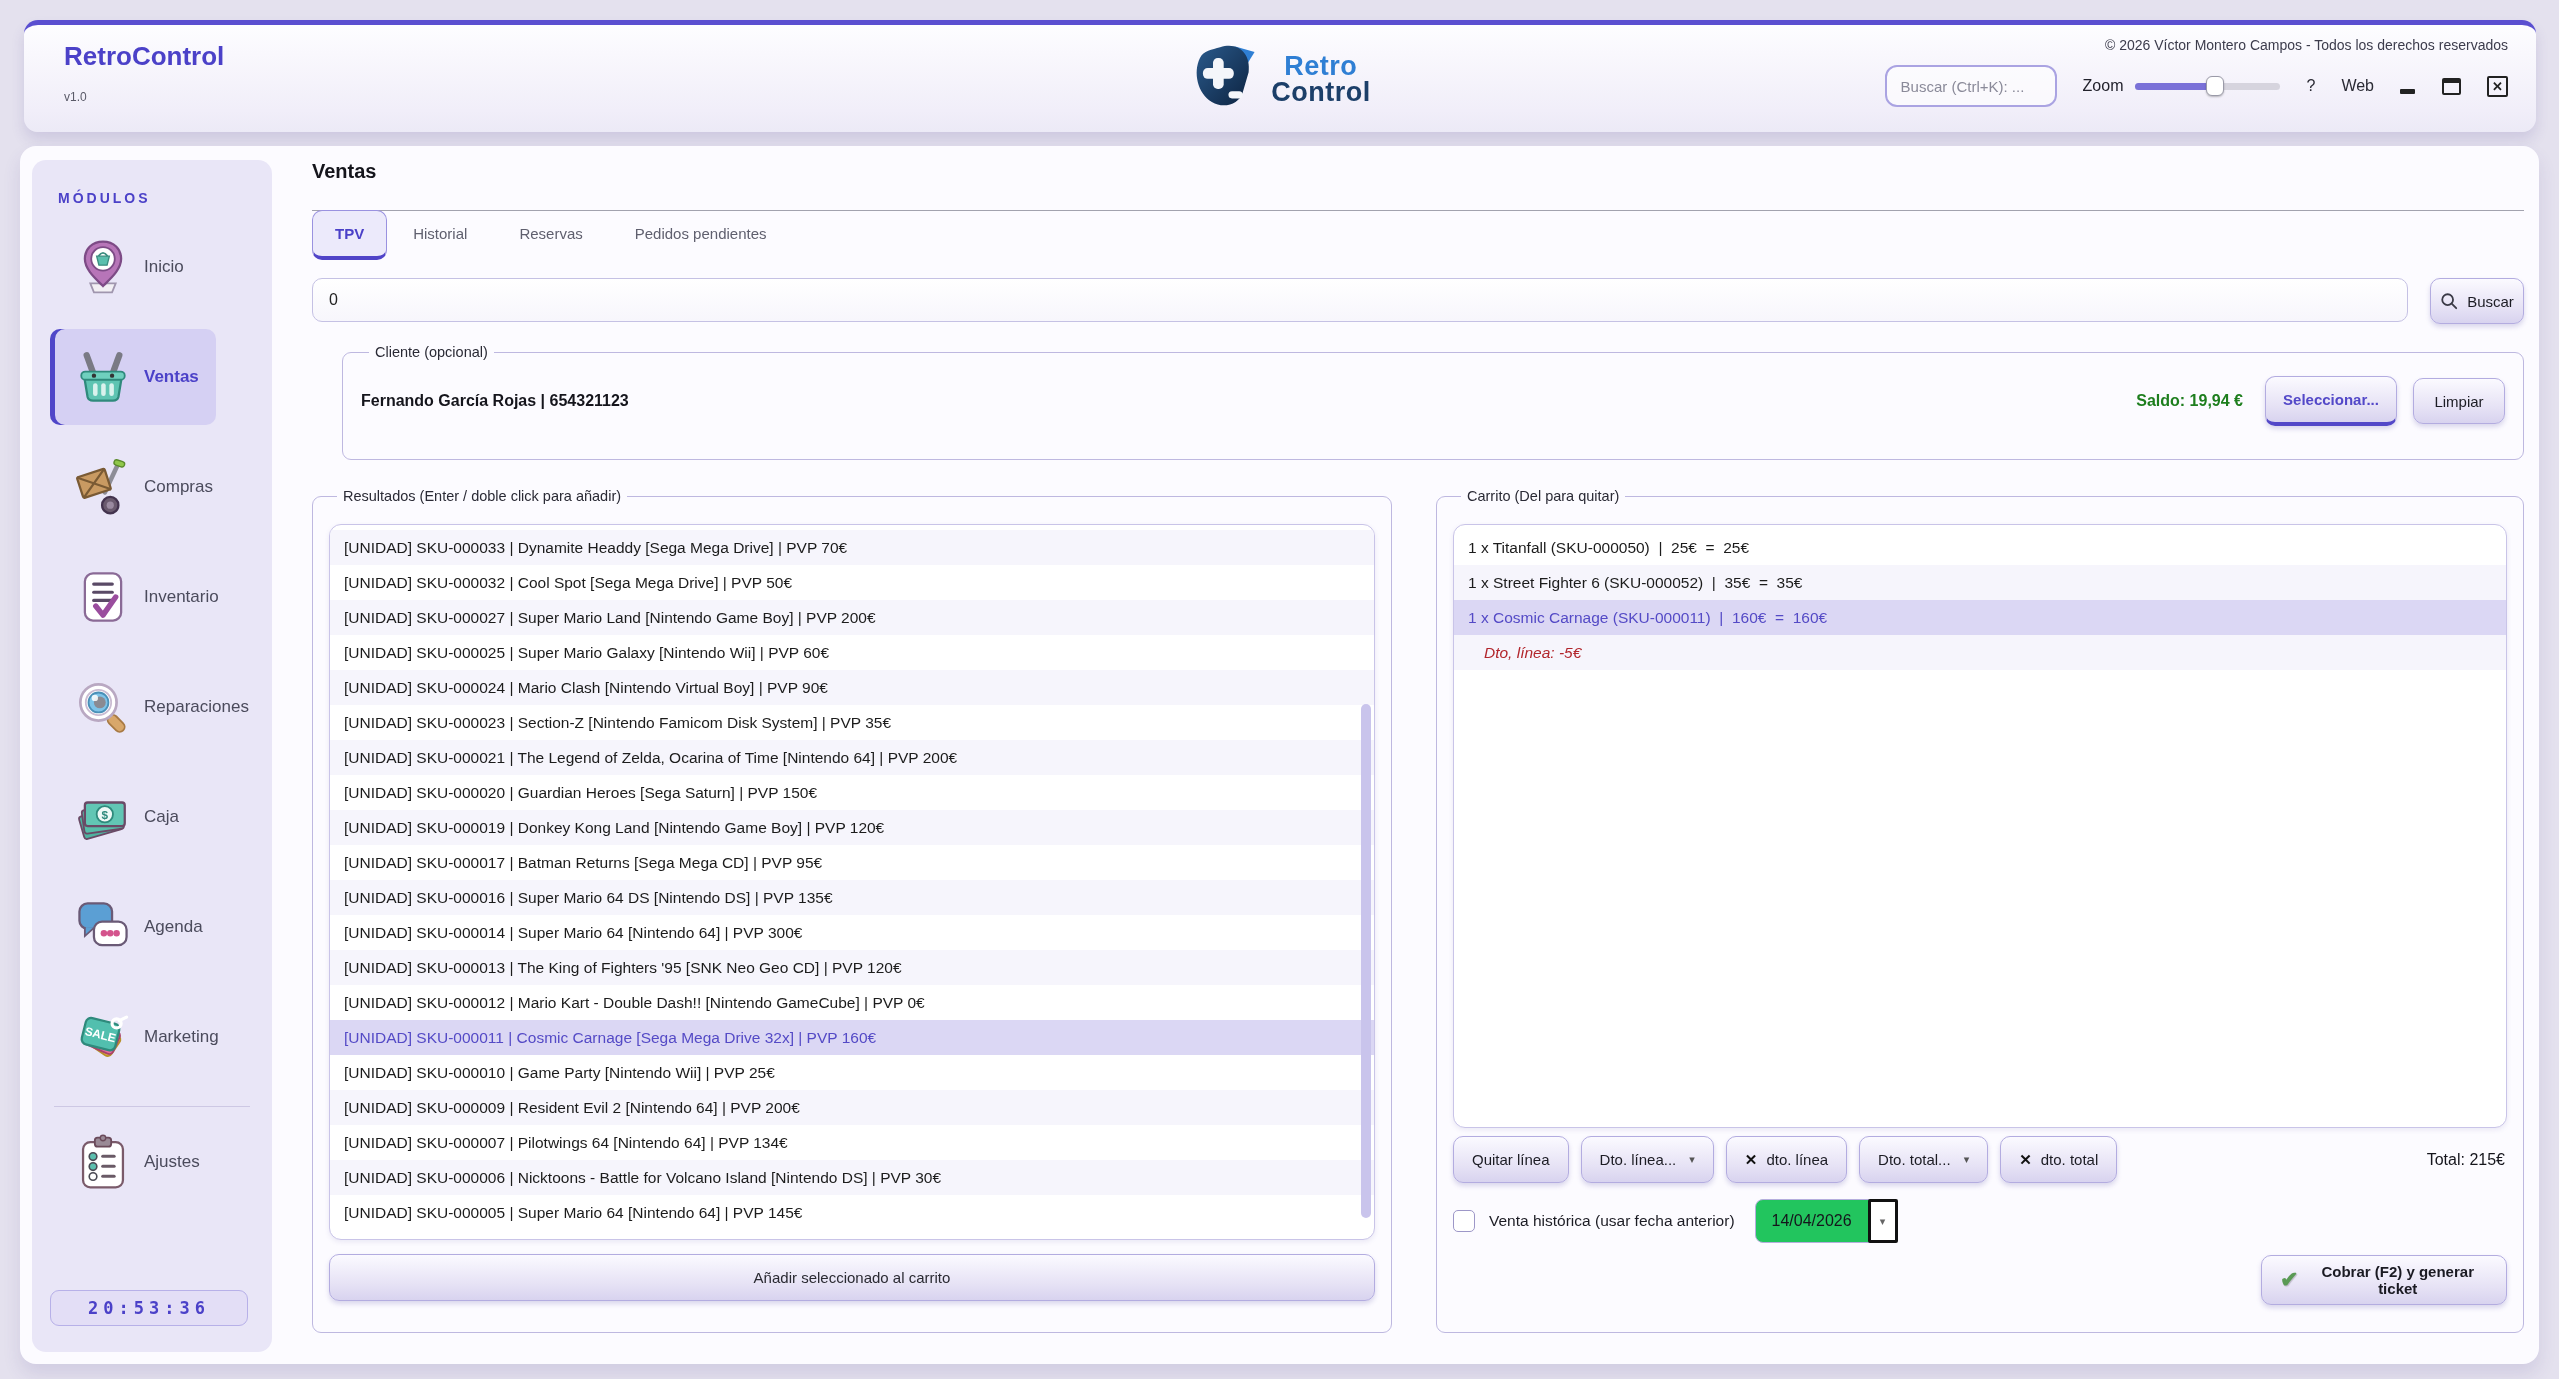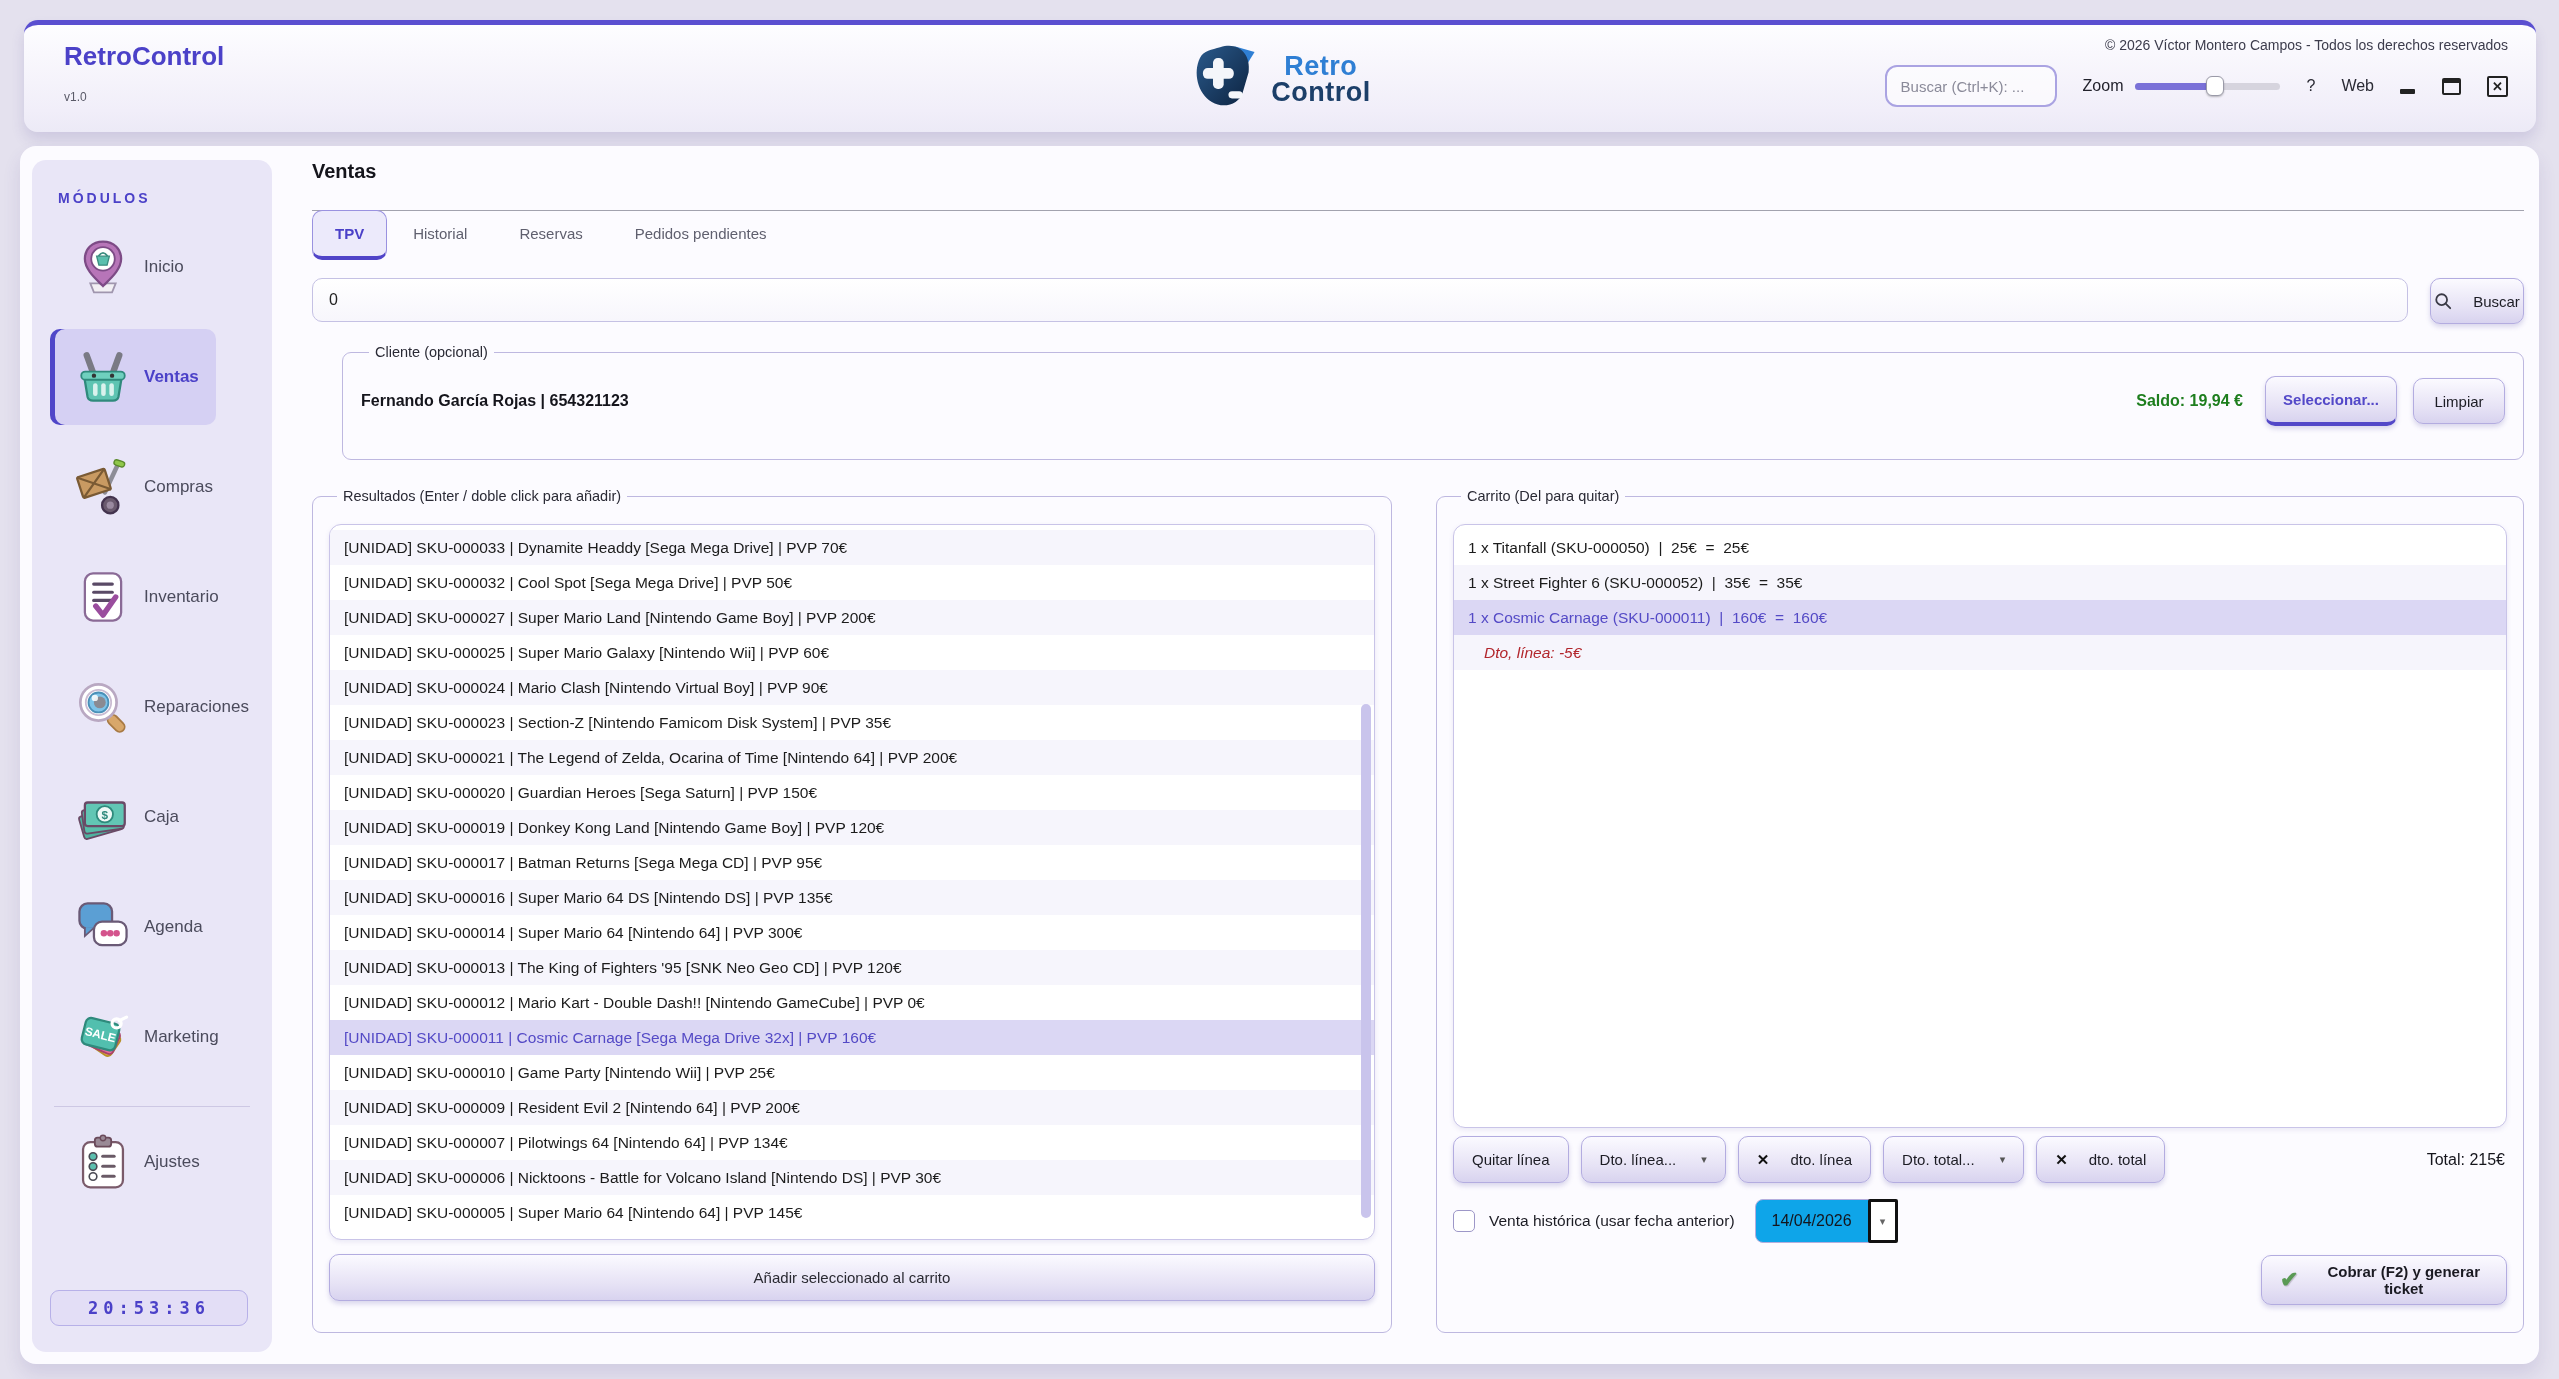--- a/index.html
+++ b/index.html
@@ -85,21 +85,21 @@
     border:1px solid #9a92e0; border-bottom:4px solid #5044c8; border-radius:10px;
     color:#4b41c8; font-weight:bold;
   }
   .search-row { display:flex; margin-top:18px; gap:22px; }
   .tpv-search {
     flex:1; height:44px; border:1px solid #c5c1e4; border-radius:10px;
     background:linear-gradient(180deg,#ffffff,#f7f6fc); font-size:16px; color:#222;
     padding:0 16px; font-family:"Liberation Sans", sans-serif; outline:none;
   }
   .btn {
-    display:inline-flex; align-items:center; justify-content:center; gap:21px;
+    display:inline-flex; align-items:center; justify-content:center; gap:9px;
     background:linear-gradient(180deg,#fbfaff 0%,#e6e2f5 65%,#d8d3ef 100%);
     border:1px solid #b3ace0; border-radius:10px;
     font-size:15px; color:#1c1c24; cursor:pointer;
     box-shadow:0 3px 5px rgba(80,70,160,0.20);
     padding:0 18px; height:46px;
     font-family:"Liberation Sans", sans-serif;
   }
   .btn .caret { font-size:11px; color:#555; margin-left:4px; }
   .btn .xmark { font-weight:bold; font-size:15px; color:#111; }
   .buscar-btn { width:94px; flex:0 0 94px; }
@@ -130,21 +130,21 @@
   .row.discount { color:#b2262c; font-style:italic; padding-left:30px; }
   .scroll-thumb { position:absolute; right:3px; top:25%; width:10px; height:72%; border-radius:5px; background:#c9c4ec; cursor:pointer; }
   .add-btn { width:100%; margin-top:14px; height:47px; color:#2a2a32; }
   
   .cart-actions { display:flex; align-items:center; gap:12px; margin-top:8px; }
   .cart-actions .btn { height:47px; }
   .total { margin-left:auto; font-size:16px; color:#15151c; padding-right:2px; }
   .historic-row { display:flex; align-items:center; margin-top:16px; height:44px; gap:14px; }
   .checkbox { width:22px; height:22px; border:1px solid #9d97c8; border-radius:5px; background:#fff; cursor:pointer; }
   .historic-label { font-size:15.5px; color:#1c1c24; }
-  .date-field { display:flex; align-items:stretch; height:44px; border:1px solid #b5aedd; border-radius:8px; background:#0ea5e9; overflow:visible; margin-left:6px; }
+  .date-field { display:flex; align-items:stretch; height:44px; border:1px solid #b5aedd; border-radius:8px; background:#22c55e; overflow:visible; margin-left:6px; }
   .date-text { display:flex; align-items:center; padding:0 16px; font-size:16px; color:#15151c; }
   .date-dd { width:30px; border:3px solid #111; border-radius:2px; display:flex; align-items:center; justify-content:center; font-size:11px; color:#666; background:#fff; cursor:pointer; margin:-1px -1px -1px 0; }
   .pay-row { display:flex; justify-content:flex-end; margin-top:12px; }
   .pay-btn { height:50px; width:246px; font-weight:bold; color:#1a1a22; }
   .pay-btn .check { color:#5a9a55; font-size:22px; font-weight:bold; line-height:1; text-shadow:1px 1px 1px rgba(0,0,0,0.2); }
   .buscar-btn svg, .mag { width:18px; height:18px; }
 </style>
 </head>
 <body>
 

